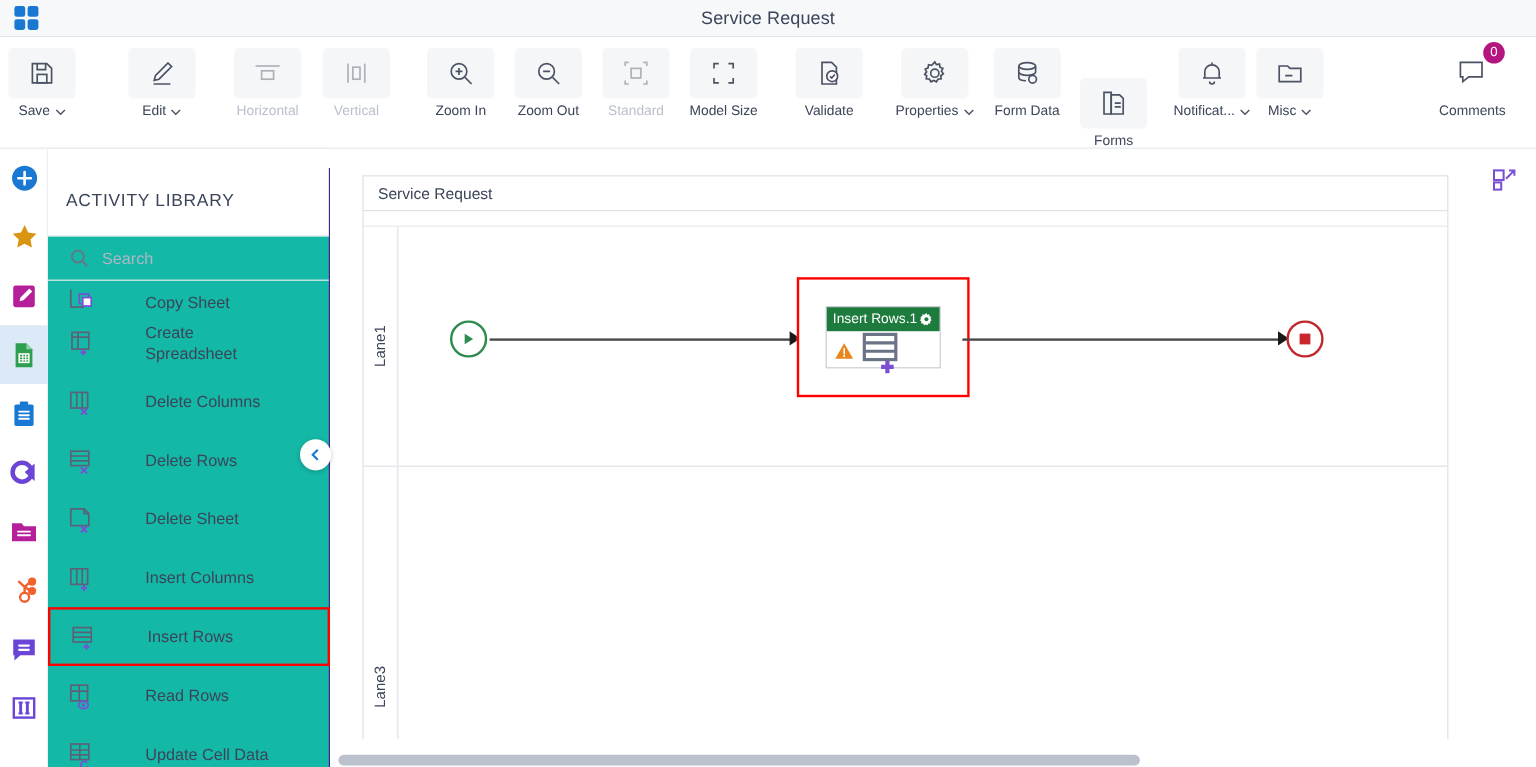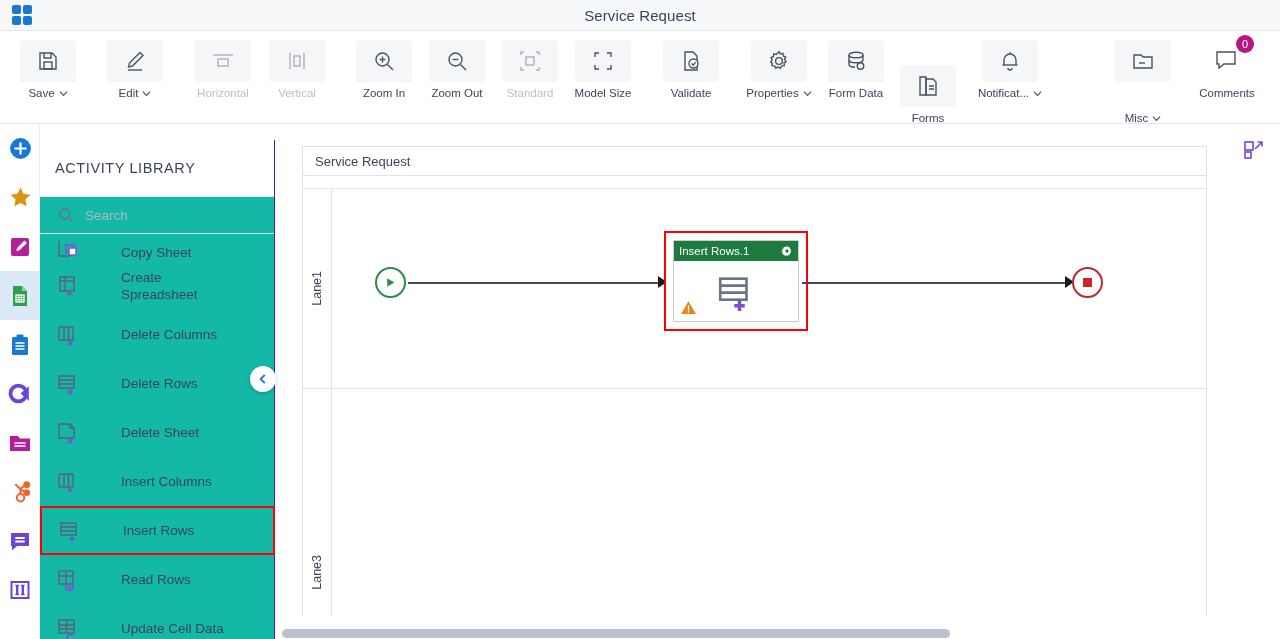--- a/index.html
+++ b/index.html
@@ -189,21 +189,21 @@
     border-top: 6px solid transparent; border-bottom: 6px solid transparent;
     border-left: 9px solid #1a1a1a;
   }
   .arrowhead.a { left: 326px; }
   .arrowhead.b { left: 733px; }
 
   .task-sel {
     position: absolute; left: 332px; top: 42px;
     width: 144px; height: 100px;
     border: 2px solid #ff0000; background: #fff;
-    padding: 7px; cursor: pointer;
+    padding: 22px; cursor: pointer;
   }
   .task-box {
     width: 100%; height: 100%;
     border: 1px solid #c9ccd3; background: #fff;
     display: flex; flex-direction: column;
   }
   .task-head {
     height: 20px; background: #1e7b3e;
     display: flex; align-items: center; justify-content: space-between;
     padding: 0 5px;
@@ -243,21 +243,21 @@
         <i></i>
         <i></i>
         <i></i>
     </span>
   </div>
   <div class="title-text">Service Request</div>
 </div>
 
 <div class="toolbar">
 
-  <div class="tb-btn" style="position:absolute;left:13px;">
+  <div class="tb-btn" style="position:absolute;left:0;">
     <div class="ico-box">
       <svg width="24" height="24" viewBox="0 0 24 24" fill="none" stroke="#4a5263" stroke-width="1.4">
         <path d="M4 4h12l4 4v12H4z"></path>
           <path d="M8 4v5h7V4"></path>
           <rect x="8" y="13" width="8" height="7"></rect>
       </svg>
     </div>
     <div class="tb-label">
         <span>Save</span>
       <svg class="caret" viewBox="0 0 10 10">
@@ -420,21 +420,21 @@
       </svg>
     </div>
     <div class="tb-label">
         <span>Notificat...</span>
       <svg class="caret" viewBox="0 0 10 10">
           <path d="M1 3l4 4 4-4" stroke="#4a5263" stroke-width="1.3" fill="none"></path>
         </svg>
       </div>
   </div>
 
-  <div class="tb-btn" style="position:absolute;left:1108px;justify-content:space-between;">
+  <div class="tb-btn" style="position:absolute;left:1040px;">
     <div class="ico-box">
       <svg width="24" height="24" viewBox="0 0 24 24" fill="none" stroke="#4a5263" stroke-width="1.4">
         <path d="M3 6h7l2 2h9v11H3z"></path>
           <path d="M8 14h6"></path>
       </svg>
     </div>
     <div class="tb-label">
         <span>Misc</span>
       <svg class="caret" viewBox="0 0 10 10">
           <path d="M1 3l4 4 4-4" stroke="#4a5263" stroke-width="1.3" fill="none"></path>

